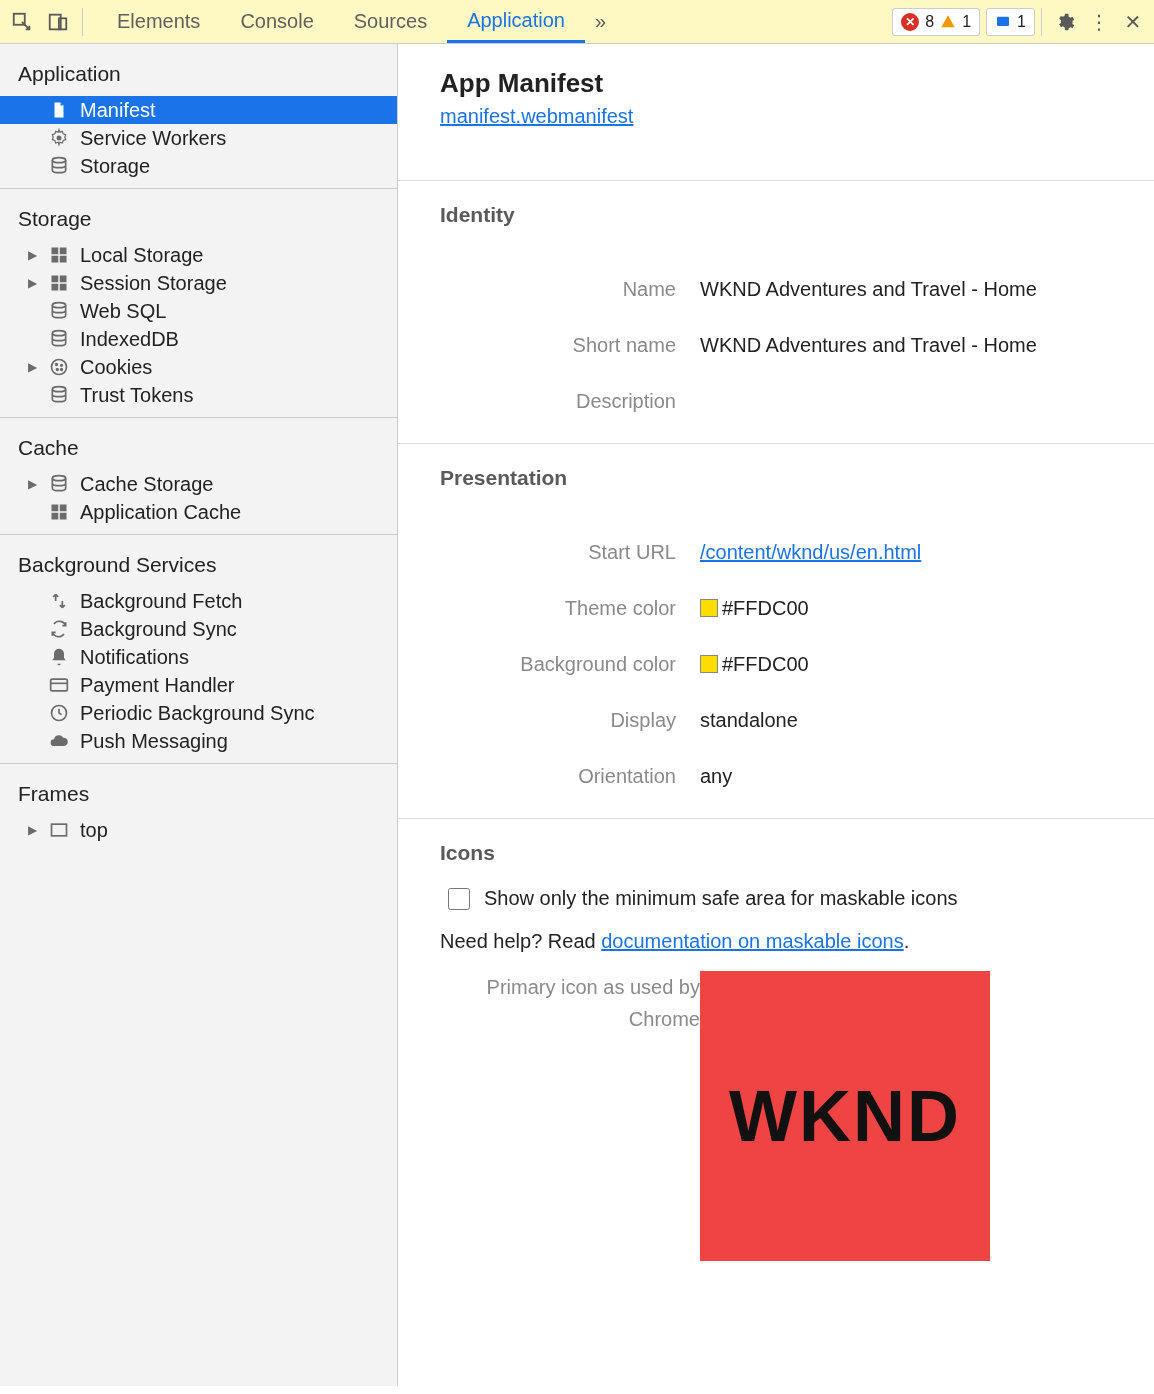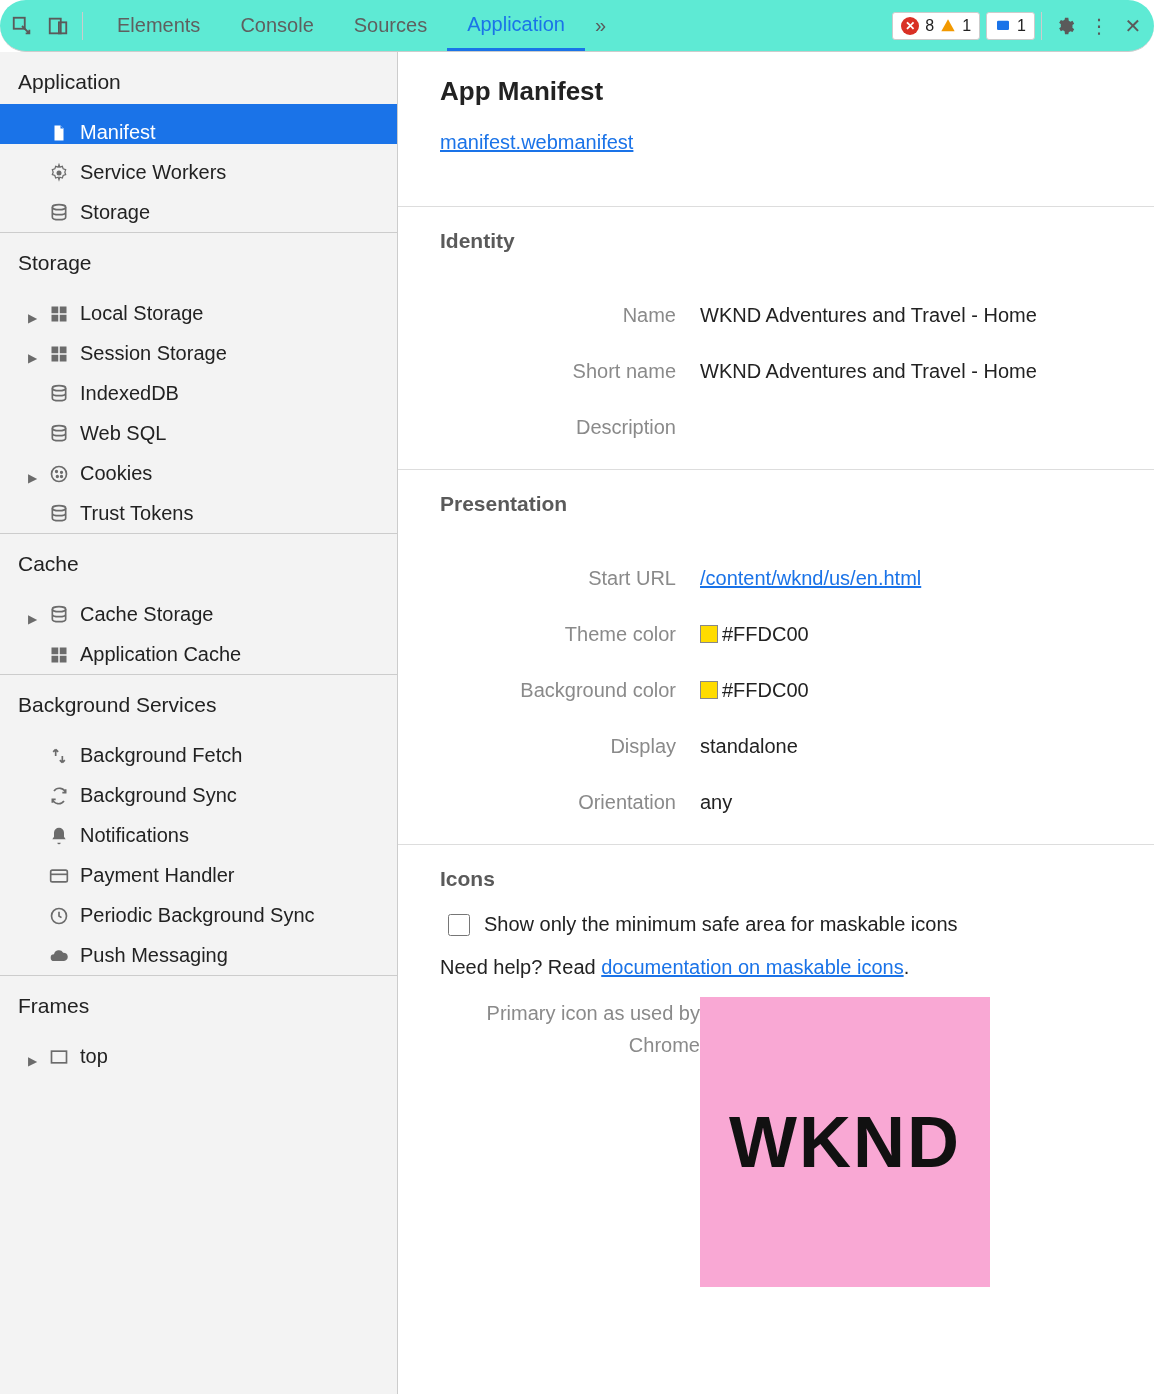--- a/index.html
+++ b/index.html
@@ -1,19 +1,19 @@
 <!DOCTYPE html>
 <html><head>
 <meta charset="utf-8">
 <style>
 * { box-sizing: border-box; margin: 0; padding: 0; }
 html, body { width: 1154px; height: 1394px; font-family: "Helvetica Neue", Arial, sans-serif; font-size: 15px; color: #222; background: #fff; overflow: hidden; }
 
 
-.toolbar { display: flex; align-items: center; height: 52px; background: #5eead4; border-bottom: 1px solid #ccc; padding: 0 4px; border-radius: 26px; }
+.toolbar { display: flex; align-items: center; height: 44px; background: #fef9c3; border-bottom: 1px solid #ccc; padding: 0 4px; }
 .toolbar .tb-btn { display: flex; align-items: center; justify-content: center; width: 32px; height: 32px; margin: 0 2px; color: #5a5a5a; }
 .toolbar .vdiv { width: 1px; height: 28px; background: #ccc; margin: 0 6px; }
 .toolbar .tabs { display: flex; align-items: center; height: 100%; margin-left: 8px; flex: 1; }
 .toolbar .tab { padding: 0 20px; height: 100%; display: flex; align-items: center; color: #5f5f5f; font-size: 20px; cursor: pointer; }
 .toolbar .tab.active { color: #1a73e8; border-bottom: 3px solid #1a73e8; }
 .toolbar .more { color: #5a5a5a; font-size: 20px; padding: 0 10px; }
 .toolbar .badges { display: flex; align-items: center; gap: 0; }
 .toolbar .badge-grp { display:flex; align-items:center; border:1px solid #ccc; border-radius:3px; height:28px; padding:0 8px; background:#fff; font-size:16px; gap:6px; }
 .toolbar .badge-grp + .badge-grp { margin-left:6px;}
 .toolbar .berr { display:inline-flex; align-items:center; justify-content:center; width:18px; height:18px; border-radius:50%; background:#d93025; color:#fff; font-size:12px; font-weight:bold;}
@@ -23,30 +23,30 @@
 .toolbar .ricon { width:34px; display:flex; align-items:center; justify-content:center; color:#5a5a5a; font-size:20px;}
 
 
 .body { display:flex; height: calc(100% - 52px); }
 .sidebar { width: 398px; background:#f3f3f3; border-right:1px solid #ccc; overflow:auto; }
 .content { flex:1; overflow:auto; }
 
 
 .sec { border-bottom:1px solid #ccc; padding: 10px 0 8px 0; }
 .sec-title { font-size:21px; color:#222; padding: 8px 18px 10px 18px; }
-.tree-item { display:flex; align-items:flex-end; height:40px; padding-left:28px; font-size:20px; color:#222; cursor:pointer; gap:10px; }
+.tree-item { display:flex; align-items:center; height:28px; padding-left:28px; font-size:20px; color:#222; cursor:pointer; gap:10px; }
 .tree-item.indent { padding-left:48px; }
 .tree-item.selected { background:#1a73e8; color:#fff; }
 .tree-item.selected .ico { fill:#fff; color:#fff; }
 .tree-item .arrow { width:14px; color:#6b6b6b; font-size:12px; margin-right:-4px;}
 .tree-item .ico { width:22px; height:22px; display:flex; align-items:center; justify-content:center; color:#6b6b6b; }
 
 
 .panel { padding: 24px 30px 30px 42px; }
-.panel h1 { font-size:26px; font-weight:600; margin-bottom:24px; }
+.panel h1 { font-size:26px; font-weight:600; margin-bottom:6px; }
 .panel .mlink { color:#1a73e8; text-decoration:underline; font-size:20px; }
 .hr { height:1px; background:#ddd; margin: 22px -30px 0 -42px; }
 .sec2 { padding: 22px 30px 8px 42px; }
 .sec2 h2 { font-size:21px; color:#5a5a5a; font-weight:600; margin-bottom:18px; }
 .kv { display:flex; align-items:flex-end; min-height:56px; font-size:20px; }
 .kv .k { width: 260px; text-align:right; color:#8a8a8a; padding-right:24px; }
 .kv .v { color:#222; }
 .kv .v a { color:#1a73e8; text-decoration:underline; }
 .swatch { display:inline-block; width:18px; height:18px; border:1px solid #888; vertical-align:-2px; margin-right:4px;}
 .icons-sec { padding:22px 30px 8px 42px; }
@@ -177,30 +177,30 @@
           </span>
         <span>Session Storage</span>
       </div>
       <div class="tree-item indent">
         <span class="ico">
             <svg width="20" height="20" viewBox="0 0 24 24" fill="none" stroke="currentColor" stroke-width="2">
               <ellipse cx="12" cy="5" rx="8" ry="3"></ellipse>
               <path d="M4 5v6c0 1.7 3.6 3 8 3s8-1.3 8-3V5M4 11v6c0 1.7 3.6 3 8 3s8-1.3 8-3v-6"></path>
             </svg>
           </span>
+        <span>Web SQL</span>
+      </div>
+      <div class="tree-item indent">
+        <span class="ico">
+            <svg width="20" height="20" viewBox="0 0 24 24" fill="none" stroke="currentColor" stroke-width="2">
+              <ellipse cx="12" cy="5" rx="8" ry="3"></ellipse>
+              <path d="M4 5v6c0 1.7 3.6 3 8 3s8-1.3 8-3V5M4 11v6c0 1.7 3.6 3 8 3s8-1.3 8-3v-6"></path>
+            </svg>
+          </span>
         <span>IndexedDB</span>
-      </div>
-      <div class="tree-item indent">
-        <span class="ico">
-            <svg width="20" height="20" viewBox="0 0 24 24" fill="none" stroke="currentColor" stroke-width="2">
-              <ellipse cx="12" cy="5" rx="8" ry="3"></ellipse>
-              <path d="M4 5v6c0 1.7 3.6 3 8 3s8-1.3 8-3V5M4 11v6c0 1.7 3.6 3 8 3s8-1.3 8-3v-6"></path>
-            </svg>
-          </span>
-        <span>Web SQL</span>
       </div>
       <div class="tree-item">
         <span class="arrow">▶</span>
         <span class="ico">
             <svg width="20" height="20" viewBox="0 0 24 24" fill="none" stroke="currentColor" stroke-width="2">
               <circle cx="12" cy="12" r="9"></circle>
               <circle cx="9" cy="9" r="1" fill="currentColor"></circle>
               <circle cx="15" cy="10" r="1" fill="currentColor"></circle>
               <circle cx="10" cy="15" r="1" fill="currentColor"></circle>
               <circle cx="15" cy="15" r="1" fill="currentColor"></circle>
@@ -365,19 +365,19 @@
       <h2>Icons</h2>
       <label class="cbrow">
         <input type="checkbox" style="">
         <span>Show only the minimum safe area for maskable icons</span>
       </label>
       <div class="helptxt">
         <span>Need help? Read </span><a href="#">documentation on maskable icons</a><span>.</span>
       </div>
       <div class="iconrow">
         <div class="lbl">Primary icon as used by Chrome</div>
-        <div class="iconprev" style="background:#f9a8d4">
+        <div class="iconprev" style="background:#ef4444">
           <span>WKND</span>
         </div>
       </div>
     </div>
   </div>
 </div>
 
 </body></html>

